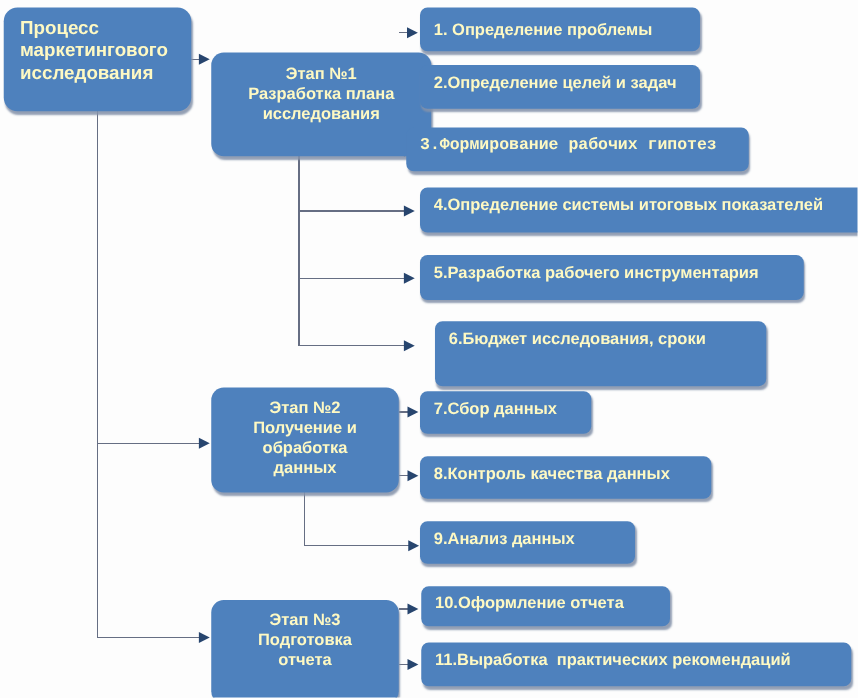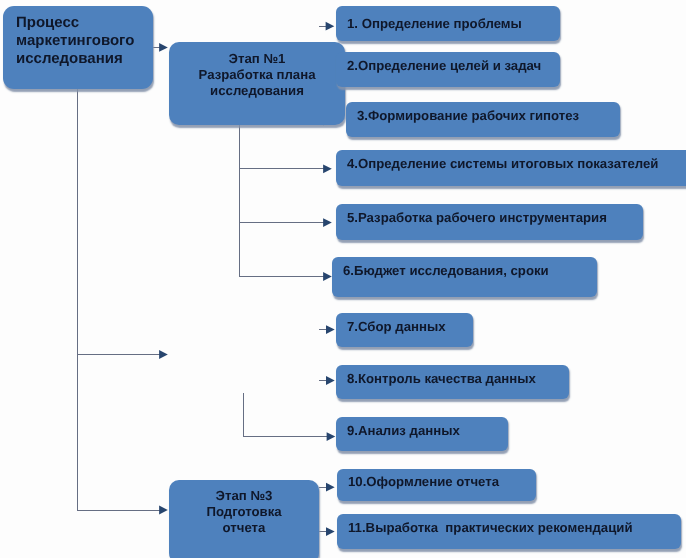--- a/index.html
+++ b/index.html
@@ -4,21 +4,21 @@
 <title>Процесс маркетингового исследования</title>
 <style>
   html,body{margin:0;padding:0;}
   body{width:686px;height:558px;background:#fdfdfd;overflow:hidden;
        font-family:"Liberation Sans","DejaVu Sans",sans-serif;
        -webkit-font-smoothing:antialiased;text-rendering:geometricPrecision;}
   #stage{position:relative;width:686px;height:558px;}
   svg.links{position:absolute;left:0;top:0;width:686px;height:558px;pointer-events:none;}
 
   .node{position:absolute;box-sizing:border-box;background:#4E81BD;
-        color:#0f172a;box-shadow:1.2px 2.6px 1.6px -0.3px rgba(132,146,170,0.88);}
+        color:#fef9c3;box-shadow:1.2px 2.6px 1.6px -0.3px rgba(132,146,170,0.88);}
   .node .lbl{display:block;white-space:pre-line;position:absolute;}
 
   .stage-node{border-radius:10px;}
   .stage-node .lbl{left:0;right:0;text-align:center;font-weight:bold;
                    font-size:13.2px;line-height:16px;}
   .root-node{border-radius:11px;}
   .root-node .lbl{left:13px;font-weight:bold;font-size:15px;line-height:18px;}
   .item-node{border-radius:6px;}
   .item-node .lbl{left:11px;font-weight:bold;font-size:13.2px;line-height:16px;
                   white-space:pre;}
@@ -67,42 +67,48 @@
     <span class="lbl" style="top:8px;">Процесс
 маркетингового
 исследования</span>
   </div>
 
   <div class="node stage-node" style="left:169px;top:6px;width:176px;height:83px;margin-top:36px;">
     <span class="lbl" style="top:8.5px;">Этап №1
 Разработка плана
 исследования</span>
   </div>
+  <div class="node stage-node" style="left:169px;top:310px;width:150px;height:84px;">
+    <span class="lbl" style="top:7.5px;">Этап №2
+Получение и
+обработка
+данных</span>
+  </div>
   <div class="node stage-node" style="left:169px;top:467px;width:150px;height:83px;margin-top:13px;">
     <span class="lbl" style="top:8px;">Этап №3
 Подготовка
 отчета</span>
   </div>
 
   <div class="node item-node" style="left:336px;top:6px;width:224px;height:35px;">
     <span class="lbl" style="top:10px;">1. Определение проблемы</span>
   </div>
   <div class="node item-node" style="left:336px;top:52px;width:224px;height:35px;">
     <span class="lbl" style="top:6px;">2.Определение целей и задач</span>
   </div>
-  <div class="node item-node" style="left:346px;top:102px;width:274px;height:35px;">
+  <div class="node item-node" style="left:325px;top:102px;width:274px;height:35px;font-family:Liberation Mono, monospace;">
     <span class="lbl" style="top:6px;">3.Формирование рабочих гипотез</span>
   </div>
   <div class="node item-node" style="left:336px;top:150px;width:376px;height:36px;">
     <span class="lbl" style="top:6px;">4.Определение системы итоговых показателей</span>
   </div>
   <div class="node item-node" style="left:336px;top:204px;width:307px;height:36px;">
     <span class="lbl" style="top:6px;">5.Разработка рабочего инструментария</span>
   </div>
-  <div class="node item-node" style="left:332px;top:257px;width:265px;height:40px;">
+  <div class="node item-node" style="left:348px;top:257px;width:265px;height:52px;">
     <span class="lbl" style="top:6px;">6.Бюджет исследования, сроки</span>
   </div>
   <div class="node item-node" style="left:336px;top:313px;width:137px;height:34px;">
     <span class="lbl" style="top:6px;">7.Сбор данных</span>
   </div>
   <div class="node item-node" style="left:336px;top:365px;width:233px;height:34px;">
     <span class="lbl" style="top:6px;">8.Контроль качества данных</span>
   </div>
   <div class="node item-node" style="left:336px;top:417px;width:172px;height:34px;">
     <span class="lbl" style="top:6px;">9.Анализ данных</span>

